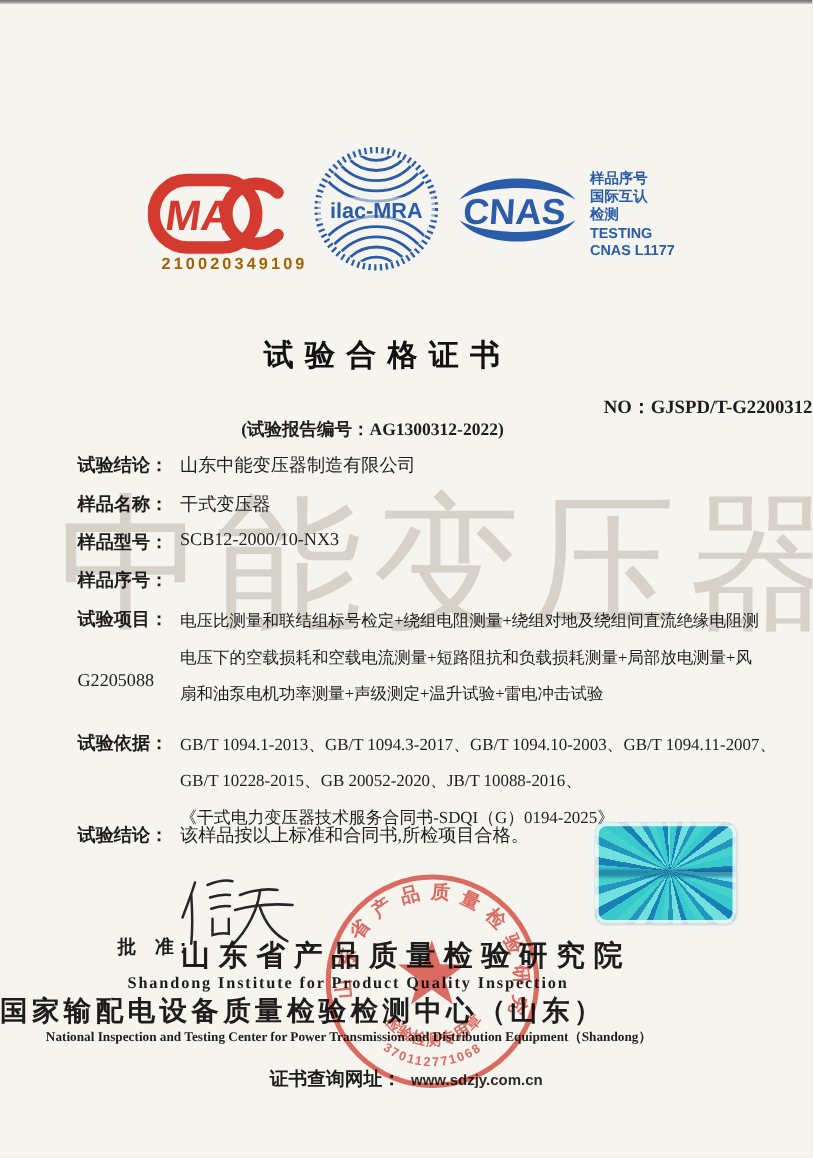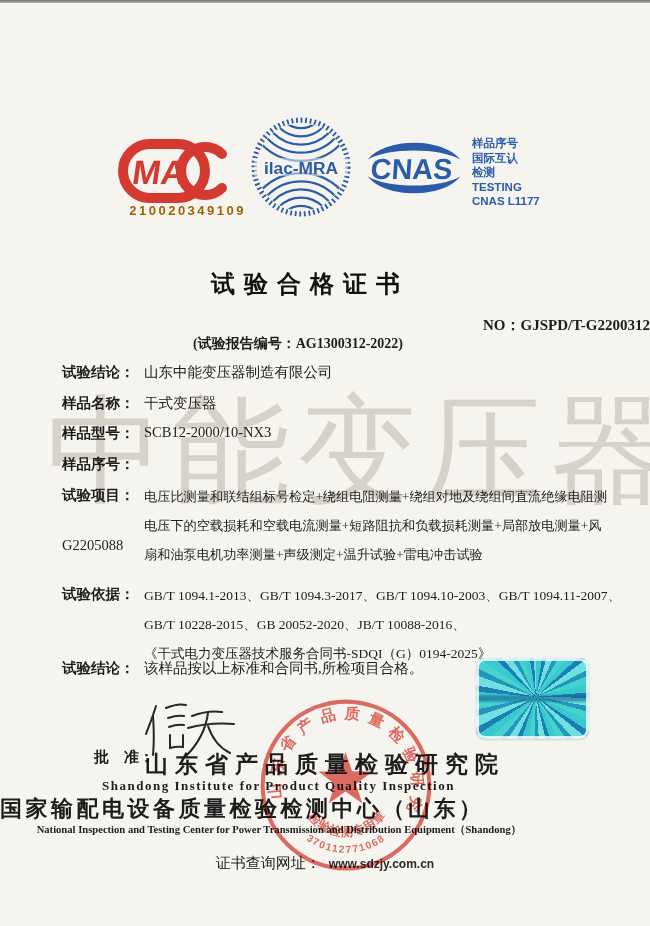--- a/index.html
+++ b/index.html
@@ -69,21 +69,21 @@
   
   .inst-cn { position:absolute; left:0; top:749px; width:650px; text-align:center;
     font-size:23px; font-weight:bold; letter-spacing:7px; z-index:2; }
   .inst-en { position:absolute; left:0; top:778px; width:557px; text-align:center;
     font-size:13px; font-weight:bold; letter-spacing:1.5px; z-index:2; }
   .center-cn { position:absolute; left:0; top:794px; width:650px; text-align:left;
     font-size:22px; font-weight:bold; letter-spacing:3.5px; z-index:2; }
   .center-en { position:absolute; left:0; top:823px; width:558px; text-align:center;
     font-size:10.6px; font-weight:bold; z-index:2; }
   .query { position:absolute; left:0; top:854px; width:650px; text-align:center; z-index:2; }
-  .query .q-lbl { font-size:15px; font-weight:normal; }
+  .query .q-lbl { font-size:15px; font-weight:bold; }
   .query .q-url { font-family:"Liberation Sans", sans-serif; font-size:12px;
     font-weight:bold; color:#2b2b2b; margin-left:8px; }
 
   .stamp { position:absolute; left:257px; top:696px; z-index:4;
     mix-blend-mode:multiply; opacity:0.82; }
 </style>
 </head>
 <body>
 
 <div class="page">

